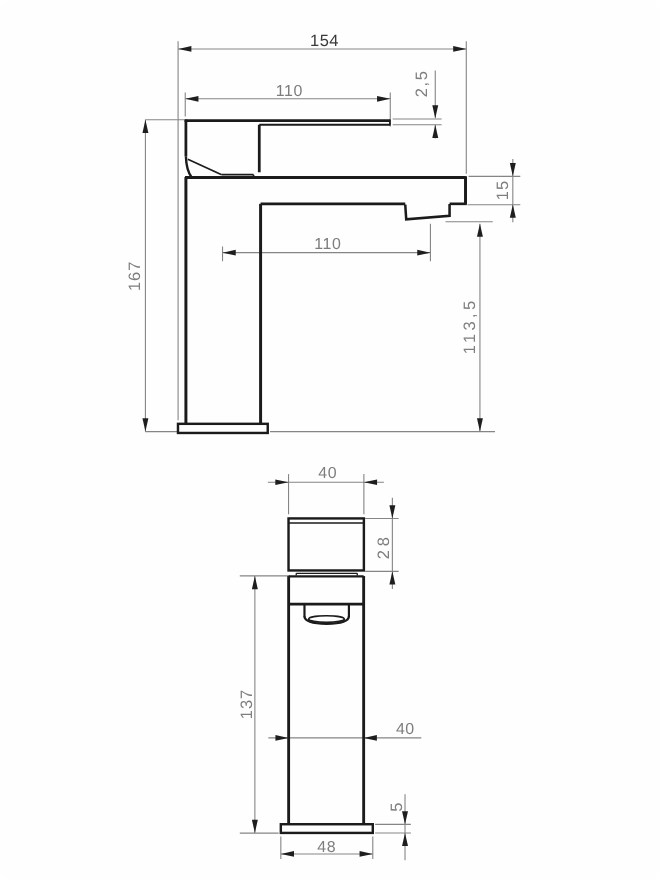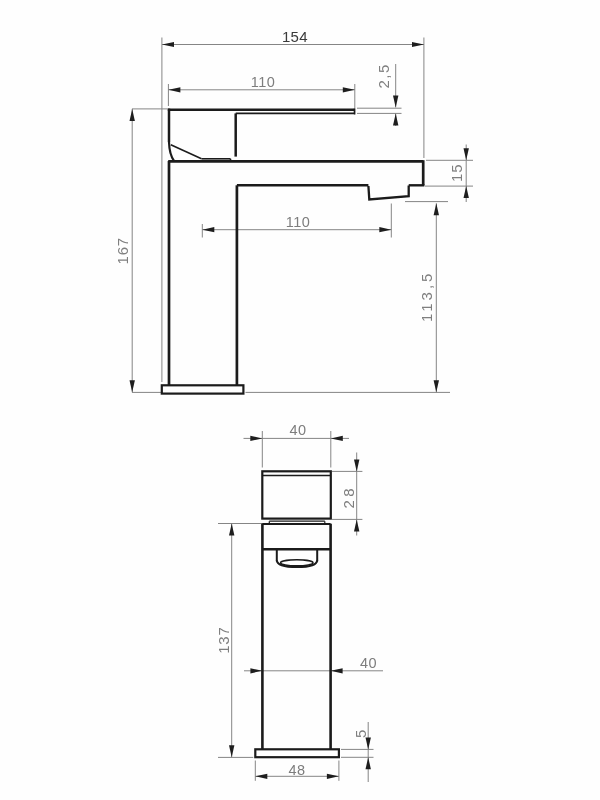--- a/index.html
+++ b/index.html
@@ -1,16 +1,16 @@
 <!DOCTYPE html>
 <html><head>
 <meta charset="utf-8">
 <style>
   html,body{margin:0;padding:0;background:#ffffff;}
-  .page{width:600px;height:800px;position:relative;overflow:hidden;background:#fefefe;}
+  .page{width:600px;height:800px;position:relative;overflow:hidden;background:#fefefe;border-radius:10px;}
   svg{position:absolute;top:0;left:0;}
   text{font-family:"Liberation Sans",sans-serif;}
   .cad{fill:#7d7d7d;font-size:14.5px;letter-spacing:0.5px;}
   .cadr{fill:#7f7f7f;font-size:15px;}
   .big{fill:#3a3a3a;font-size:15px;letter-spacing:0.4px;}
 </style>
 </head>
 <body>
 <div class="page">
 <svg width="600" height="800" viewBox="0 0 600 800">

